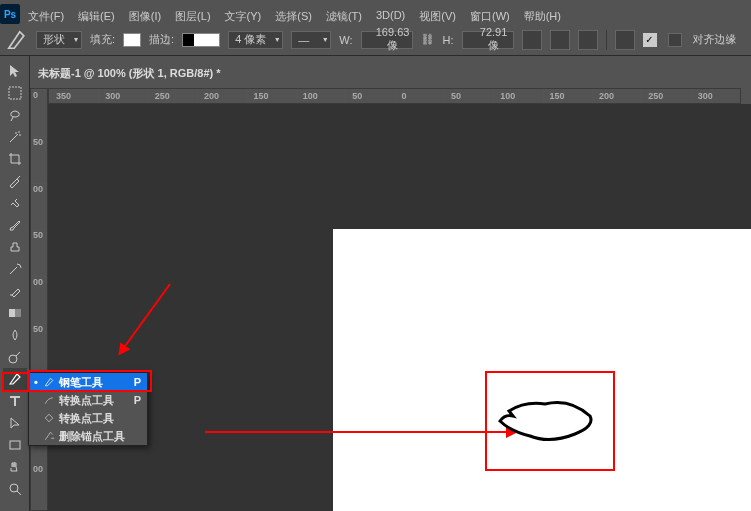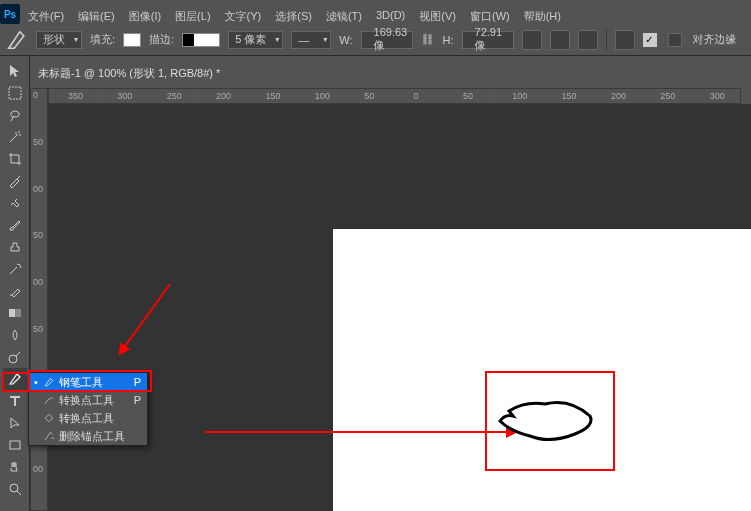--- a/index.html
+++ b/index.html
@@ -1,38 +1,38 @@
 <!DOCTYPE html>
 <html><head>
   <meta charset="utf-8">
   <style>
     * { margin: 0; padding: 0; box-sizing: border-box; font-family: "Microsoft YaHei", sans-serif; }
     body { width: 751px; height: 511px; background: #535353; overflow: hidden; position: relative; color: #ccc; font-size: 11px; }
     .titlebar { height: 24px; background: #535353; display: flex; align-items: flex-end; padding-left: 0; }
     .ps-icon { width: 20px; height: 20px; background: #001e36; color: #31a8ff; display: flex; align-items: center; justify-content: center; font-weight: bold; font-size: 10px; border-radius: 2px; margin-right: 8px; }
     .menu { display: flex; gap: 14px; }
     .menu span { cursor: default; margin-top: 32px; }
-    .opt-bar { height: 32px; background: #535353; border-bottom: 1px solid #2a2a2a; display: flex; align-items: center; padding-left: 6px; gap: 8px; }
+    .opt-bar { height: 32px; background: #535353; border-bottom: 1px solid #2a2a2a; display: flex; align-items: center; padding-left: 6px; gap: 8px; text-align: center; }
     .opt-icon { width: 22px; height: 22px; display: flex; align-items: center; justify-content: center; }
     .dd { background: #3f3f3f; border: 1px solid #666; padding: 1px 16px 1px 6px; position: relative; height: 18px; display: flex; align-items: center; }
     .dd::after { content: "▾"; position: absolute; right: 3px; font-size: 8px; }
     .swatch { width: 18px; height: 14px; background: #fff; border: 1px solid #888; }
     .sw-line { width: 38px; height: 14px; background: #000; border: 1px solid #888; position: relative; }
     .sw-line::after { content: ""; position: absolute; left: 30%; right: 0; top: 0; bottom: 0; background: #fff; }
     .num-in { width: 52px; height: 18px; background: #3f3f3f; border: 1px solid #666; color: #ccc; padding-left: 12px; display: flex; align-items: center; }
     .btn-sq { width: 20px; height: 20px; background: #3f3f3f; border: 1px solid #666; }
     .chk { width: 14px; height: 14px; background: #ccc; display: inline-flex; align-items: center; justify-content: center; color: #000; font-size: 10px; margin-right: 3px; }
-    .main { position: relative; height: calc(100% - 56px); }
+    .main { position: relative; height: calc(100% - 56px); font-weight: bold; }
     .toolbox { position: absolute; left: 0; top: 0; width: 30px; bottom: 0; background: #535353; border-right: 1px solid #2a2a2a; display: flex; flex-direction: column; align-items: center; padding-top: 4px; }
     .tool { width: 24px; height: 22px; display: flex; align-items: center; justify-content: center; color: #ccc; cursor: default; }
     .tool.sel { background: #3f3f3f; color: #fff; }
     .toolbox svg { width: 16px; height: 16px; }
     .docbar { position: absolute; left: 30px; top: 8px; background: #535353; padding: 2px 8px; font-size: 11px; color: #ddd; }
     .ruler-h { position: absolute; left: 48px; top: 32px; right: 10px; height: 16px; background: #535353; border: 1px solid #3a3a3a; display: flex; font-size: 9px; color: #aaa; overflow: hidden; }
-    .ruler-h span { width: 50px; border-left: 1px solid #555; padding-left: 18px; padding-top: 2px; }
+    .ruler-h span { width: 50px; border-left: 1px solid #555; padding-left: 6px; padding-top: 2px; }
     .ruler-v { position: absolute; left: 30px; top: 32px; width: 18px; bottom: 0; background: #535353; border: 1px solid #3a3a3a; display: flex; flex-direction: column; font-size: 9px; color: #aaa; overflow: hidden; }
     .ruler-v span { height: 50px; border-top: 1px solid #555; padding-left: 2px; }
     .canvas { position: absolute; left: 48px; top: 48px; right: 0; bottom: 0; background: #333; }
     .white { position: absolute; left: 285px; top: 125px; right: 0; bottom: 0; background: #fff; }
     .leaf-box { position: absolute; left: 485px; top: 315px; width: 130px; height: 100px; border: 2px solid #ff0000; display: flex; align-items: center; justify-content: center; }
     .leaf-box svg { width: 110px; height: 70px; }
     .arrow1 { position: absolute; left: 115px; top: 223px; }
     .arrow2 { position: absolute; left: 200px; top: 366px; }
     .flyout { position: absolute; left: 28px; top: 316px; width: 120px; background: #535353; border: 1px solid #222; box-shadow: 2px 2px 6px rgba(0,0,0,0.5); }
     .flyout-row { height: 18px; display: flex; align-items: center; padding-left: 4px; gap: 4px; font-size: 11px; color: #ddd; position: relative; }
@@ -67,21 +67,21 @@
   <div class="opt-icon">
     <svg viewBox="0 0 16 16" fill="none" stroke="#ccc" stroke-width="1.2">
         <path d="M2 14 L10 2 L13 5 L6 14 Z M10 2 L13 5"></path>
       </svg>
   </div>
   <div class="dd">形状</div>
   <span>填充:</span>
   <div class="swatch"></div>
   <span>描边:</span>
   <div class="sw-line"></div>
-  <div class="dd">5 像素</div>
+  <div class="dd">4 像素</div>
   <div class="dd" style="width:40px">—</div>
   <span>W:</span>
   <div class="num-in">169.63 像</div>
   <span>⛓</span>
   <span>H:</span>
   <div class="num-in">72.91 像</div>
   <div class="btn-sq"></div>
   <div class="btn-sq"></div>
   <div class="btn-sq"></div>
   <div class="sep"></div>

